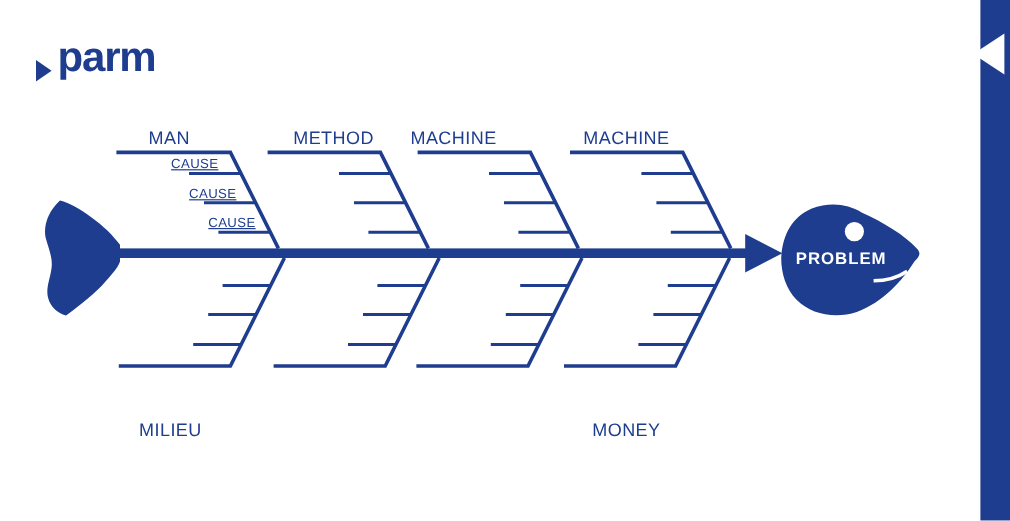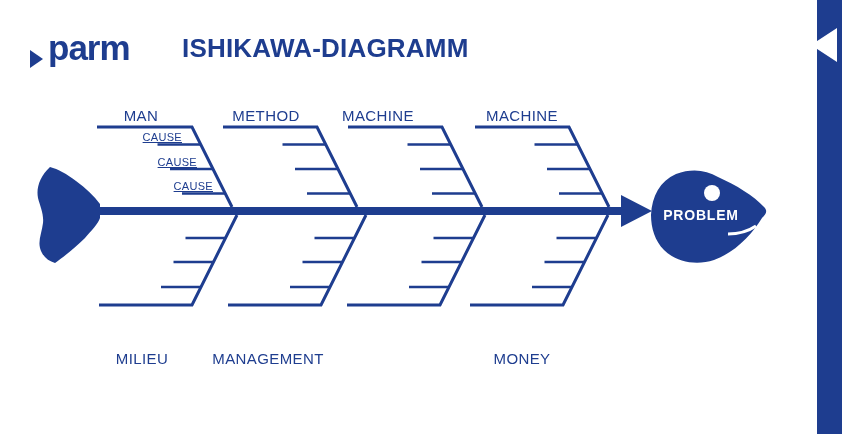--- a/index.html
+++ b/index.html
@@ -78,29 +78,27 @@
 
     <rect class="solid" x="817" y="0" width="25" height="434" fill="#1e3d8f"></rect>
     <polygon points="811,45 837,28 837,62" fill="#ffffff"></polygon>
   </svg>
 
   <div class="logo">
     <span class="logo-tri"></span>
     <span class="logo-text">parm</span>
   </div>
 
-  <h1 class="title">ISHIKAWA-DIAGRAMM</h1>
 
   <div class="label cat-top" style="left:141px">MAN</div>
-  <div class="label cat-top" style="left:266px">METHOD</div>
+  <div class="label cat-top" style="left:278px">METHOD</div>
   <div class="label cat-top" style="left:378px">MACHINE</div>
   <div class="label cat-top" style="left:522px">MACHINE</div>
 
   <div class="label cat-bottom" style="left:142px">MILIEU</div>
-  <div class="label cat-bottom" style="left:268px">MANAGEMENT</div>
   <div class="label cat-bottom" style="left:522px">MONEY</div>
 
   <div class="cause" style="left:182px;top:131px">CAUSE</div>
   <div class="cause" style="left:197px;top:156px">CAUSE</div>
   <div class="cause" style="left:213px;top:180px">CAUSE</div>
 
   <div class="problem">PROBLEM</div>
 
 </div>
 

